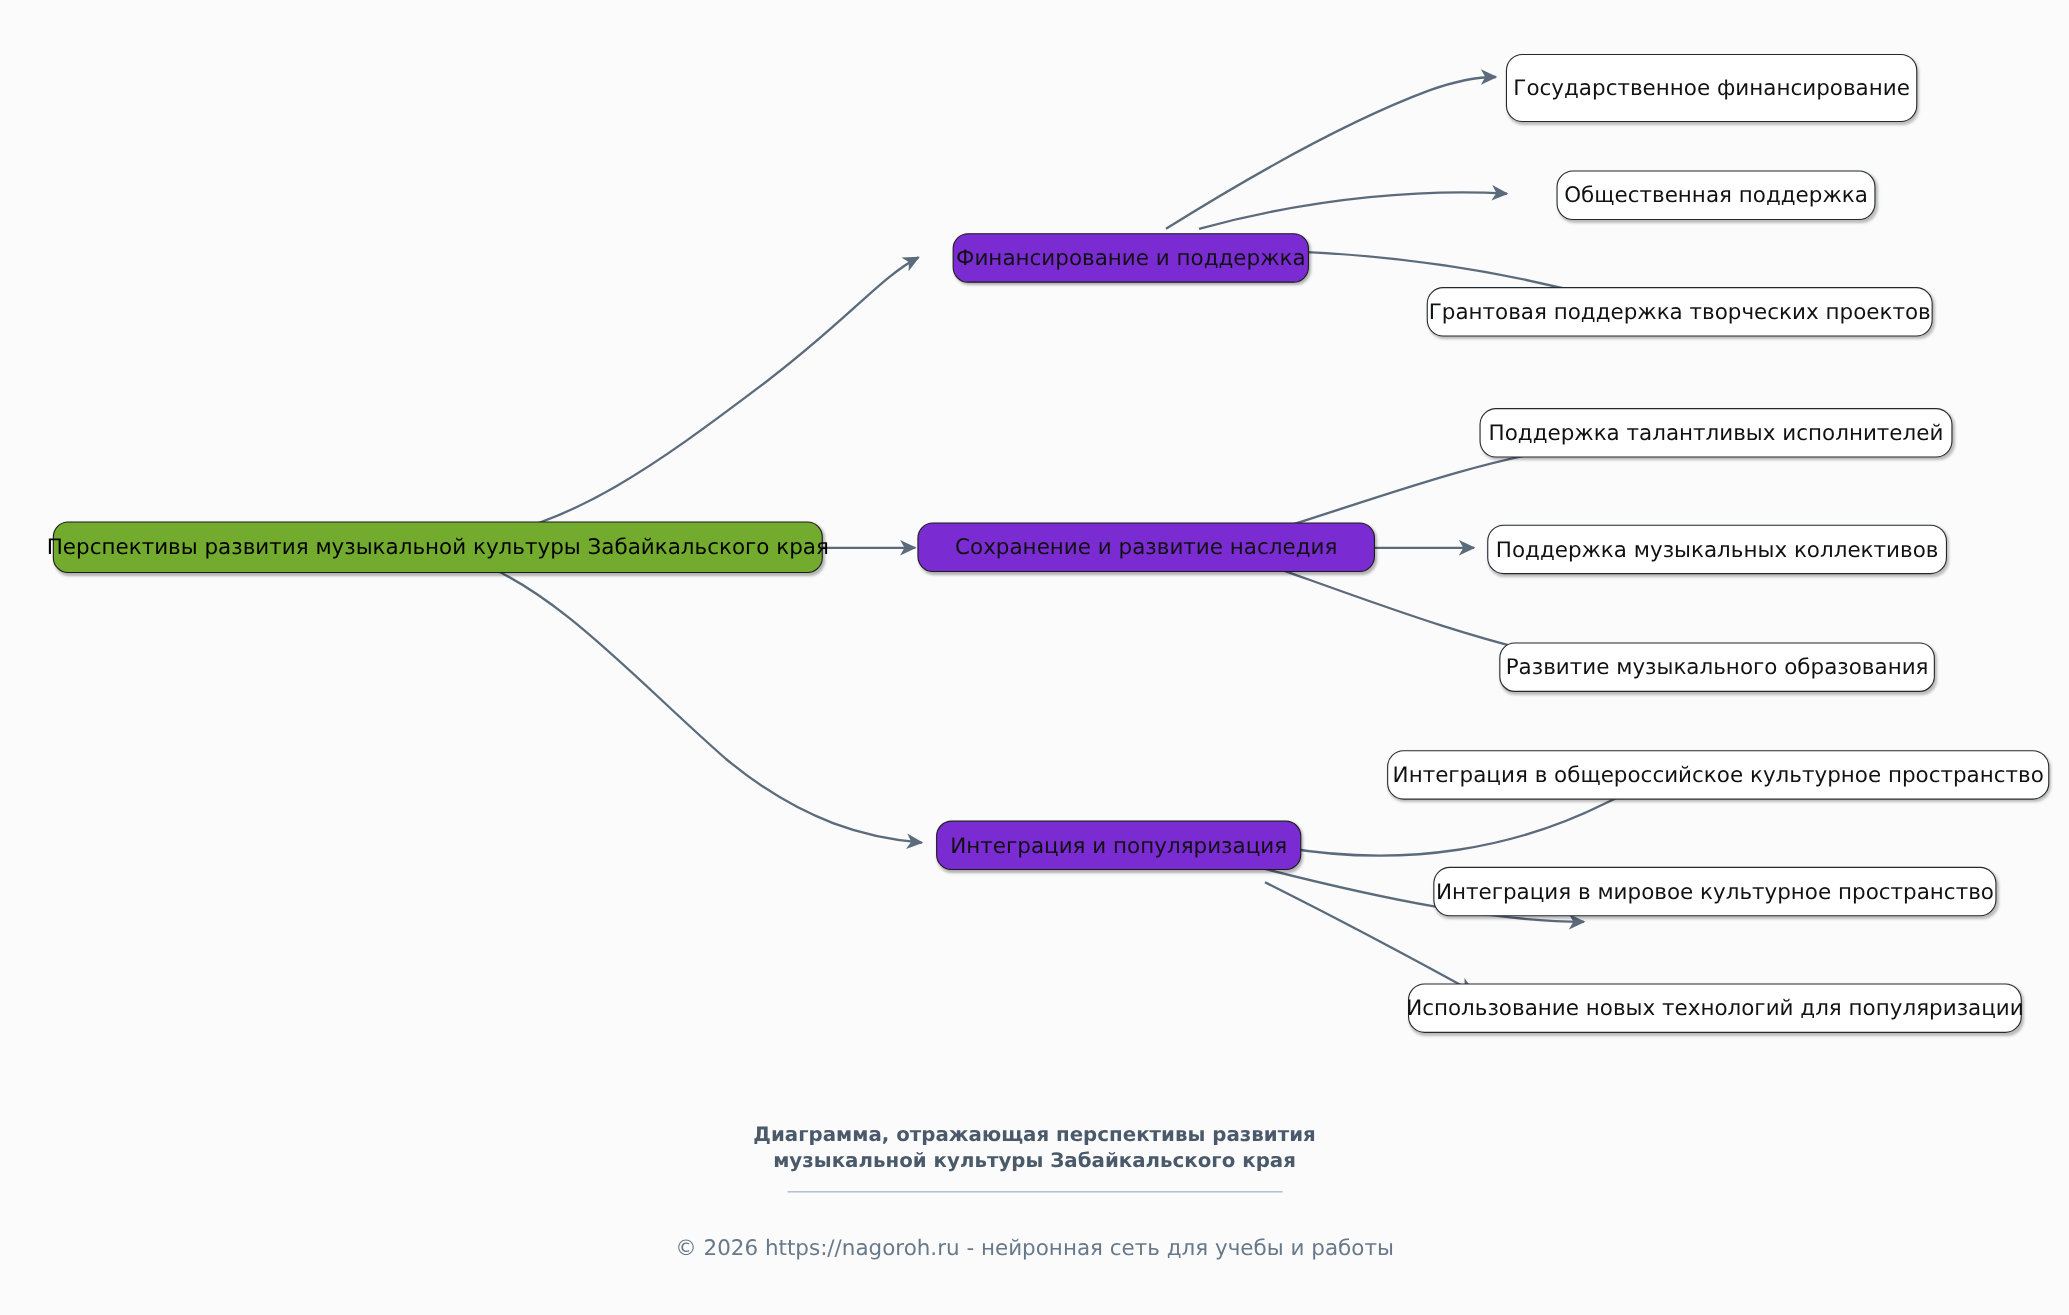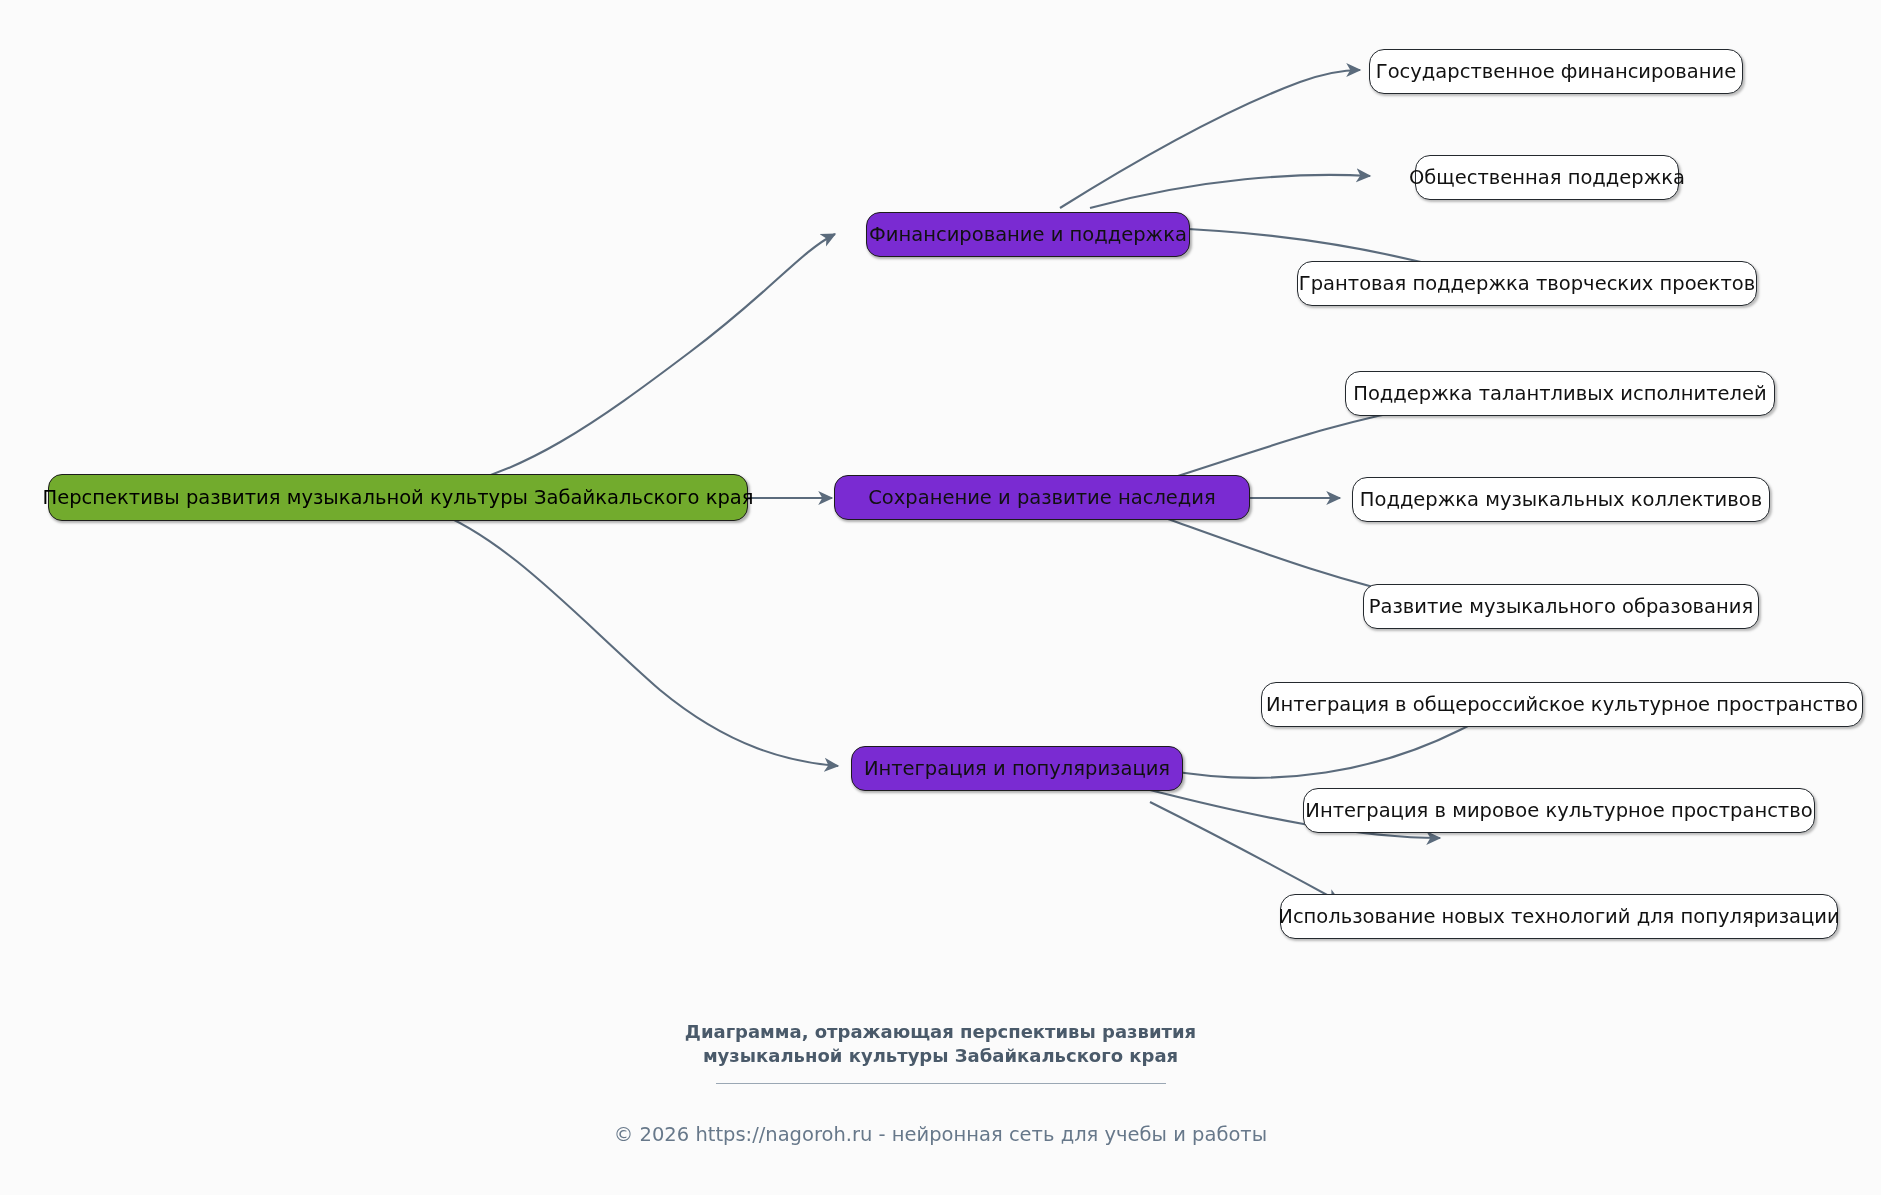--- a/index.html
+++ b/index.html
@@ -155,25 +155,25 @@
   </div>
 
   <div class="node branch" style="left:834px; top:475px; width:416px; height:45px;">
     <span class="node-label">Сохранение и развитие наследия</span>
   </div>
 
   <div class="node branch" style="left:851px; top:746px; width:332px; height:45px;">
     <span class="node-label">Интеграция и популяризация</span>
   </div>
 
-  <div class="node leaf" style="left:1369px; top:49px; width:374px; height:45px;">
+  <div class="node leaf" style="left:1369px; top:49px; width:374px; height:62px;">
     <span class="node-label">Государственное финансирование</span>
   </div>
 
-  <div class="node leaf" style="left:1415px; top:155px; width:264px; height:45px;">
+  <div class="node leaf" style="left:1415px; top:155px; width:290px; height:45px;">
     <span class="node-label">Общественная поддержка</span>
   </div>
 
   <div class="node leaf" style="left:1297px; top:261px; width:460px; height:45px;">
     <span class="node-label">Грантовая поддержка творческих проектов</span>
   </div>
 
   <div class="node leaf" style="left:1345px; top:371px; width:430px; height:45px;">
     <span class="node-label">Поддержка талантливых исполнителей</span>
   </div>

